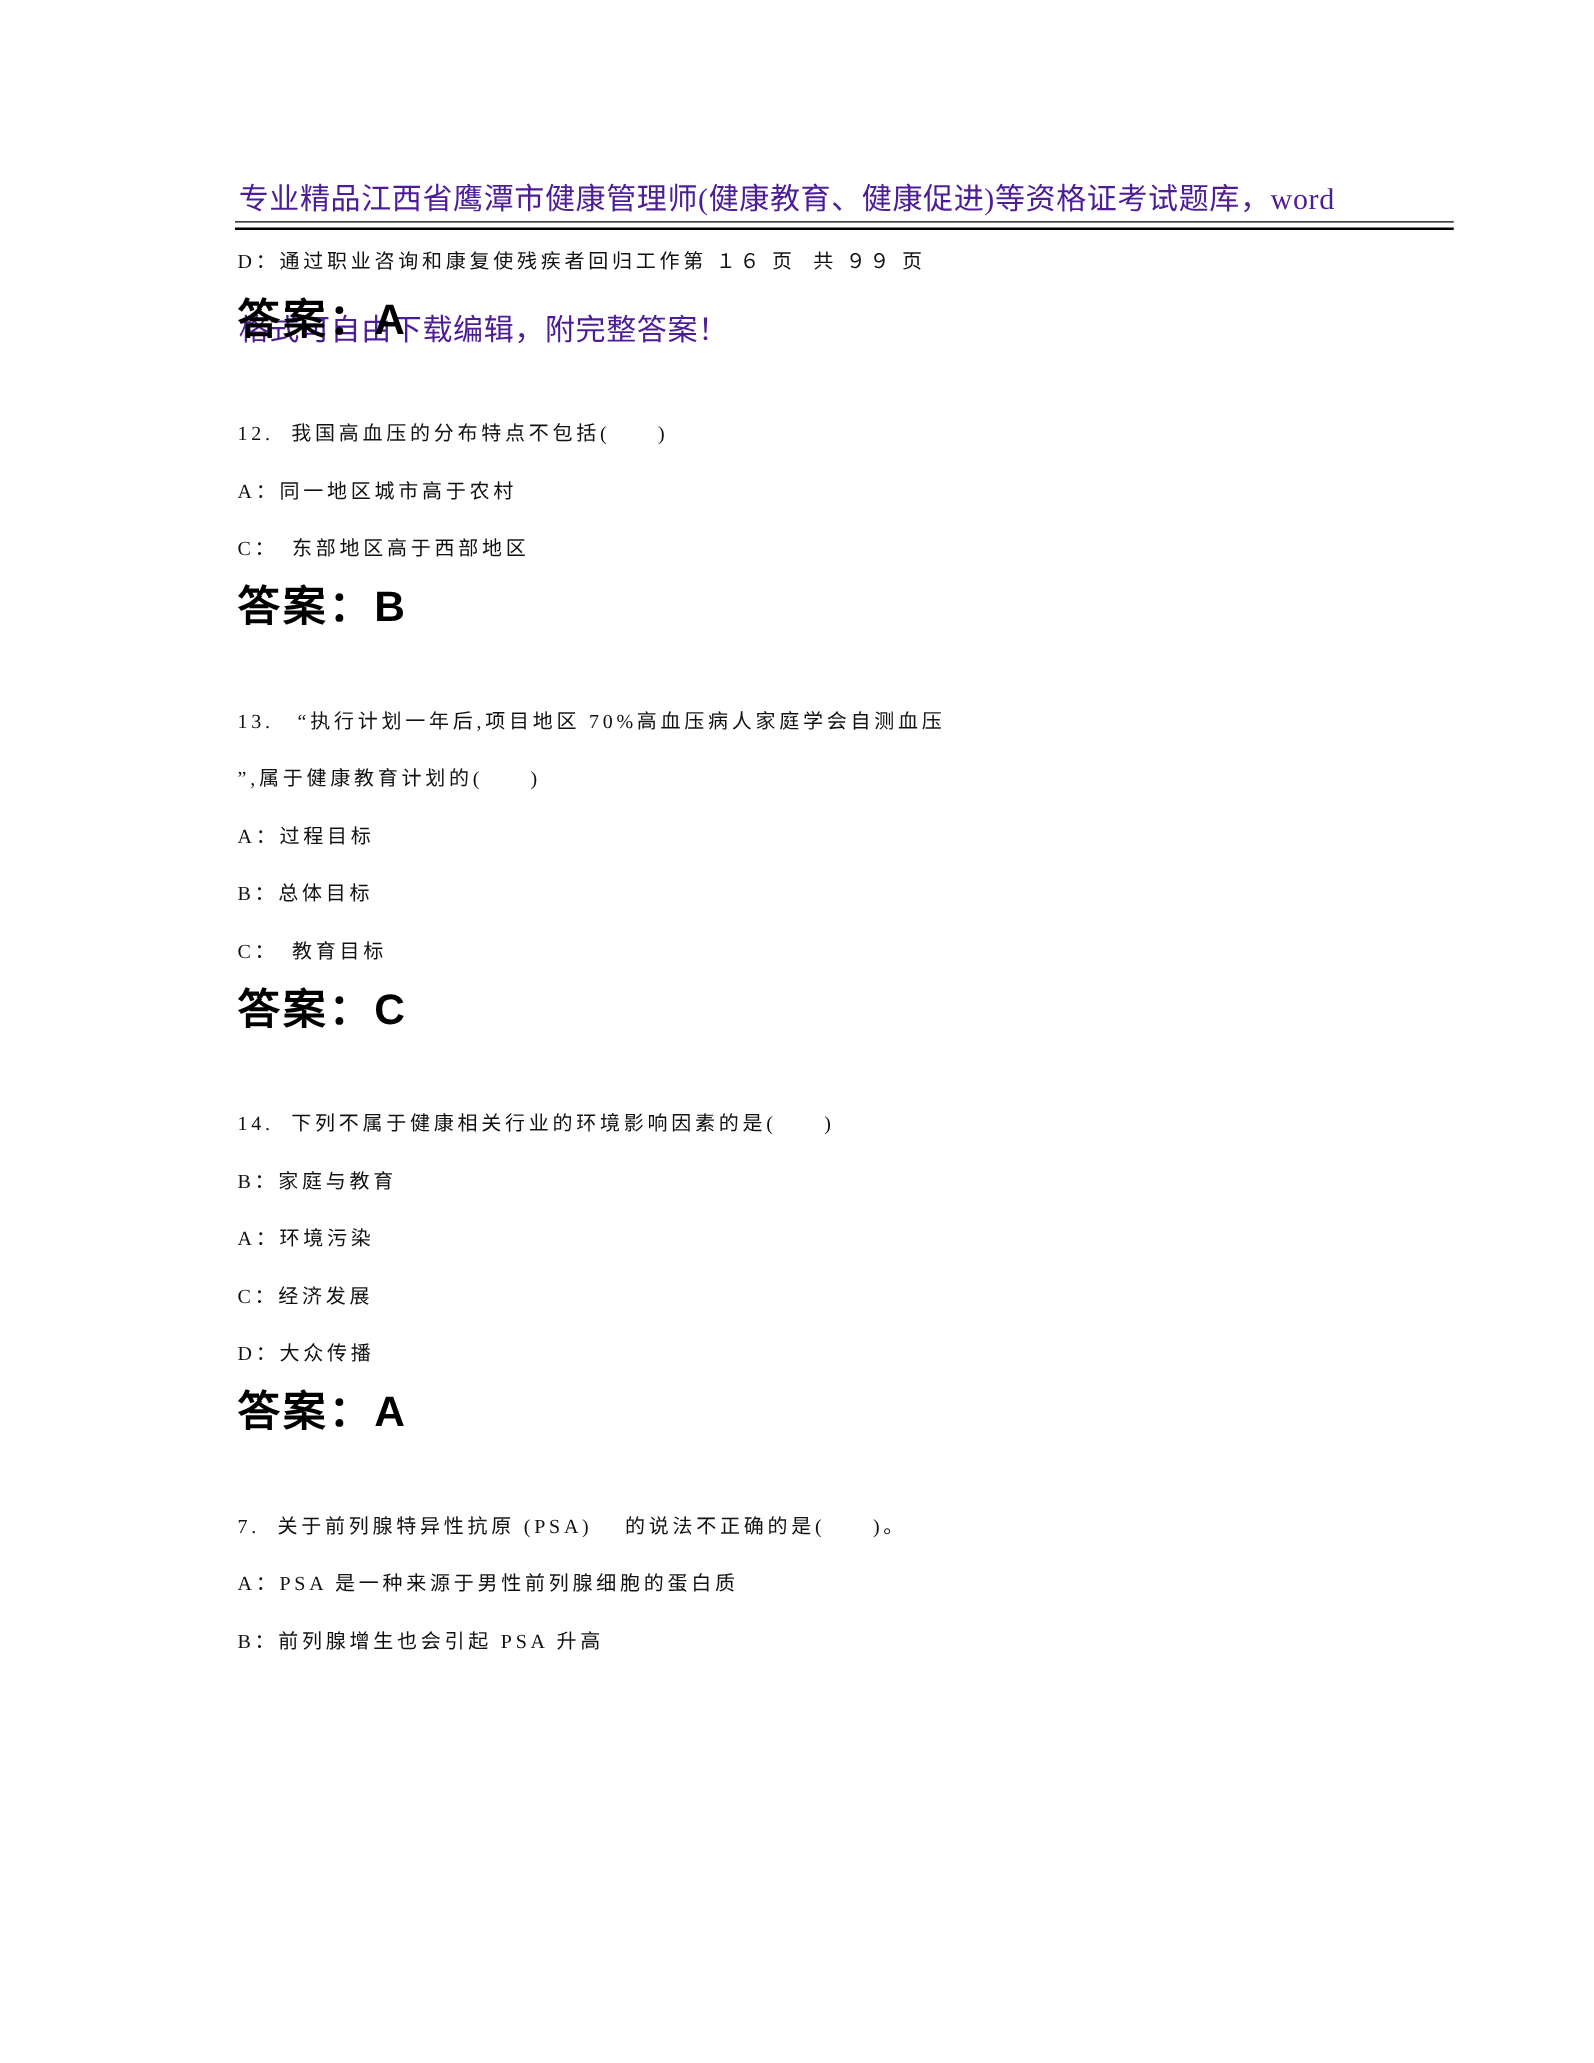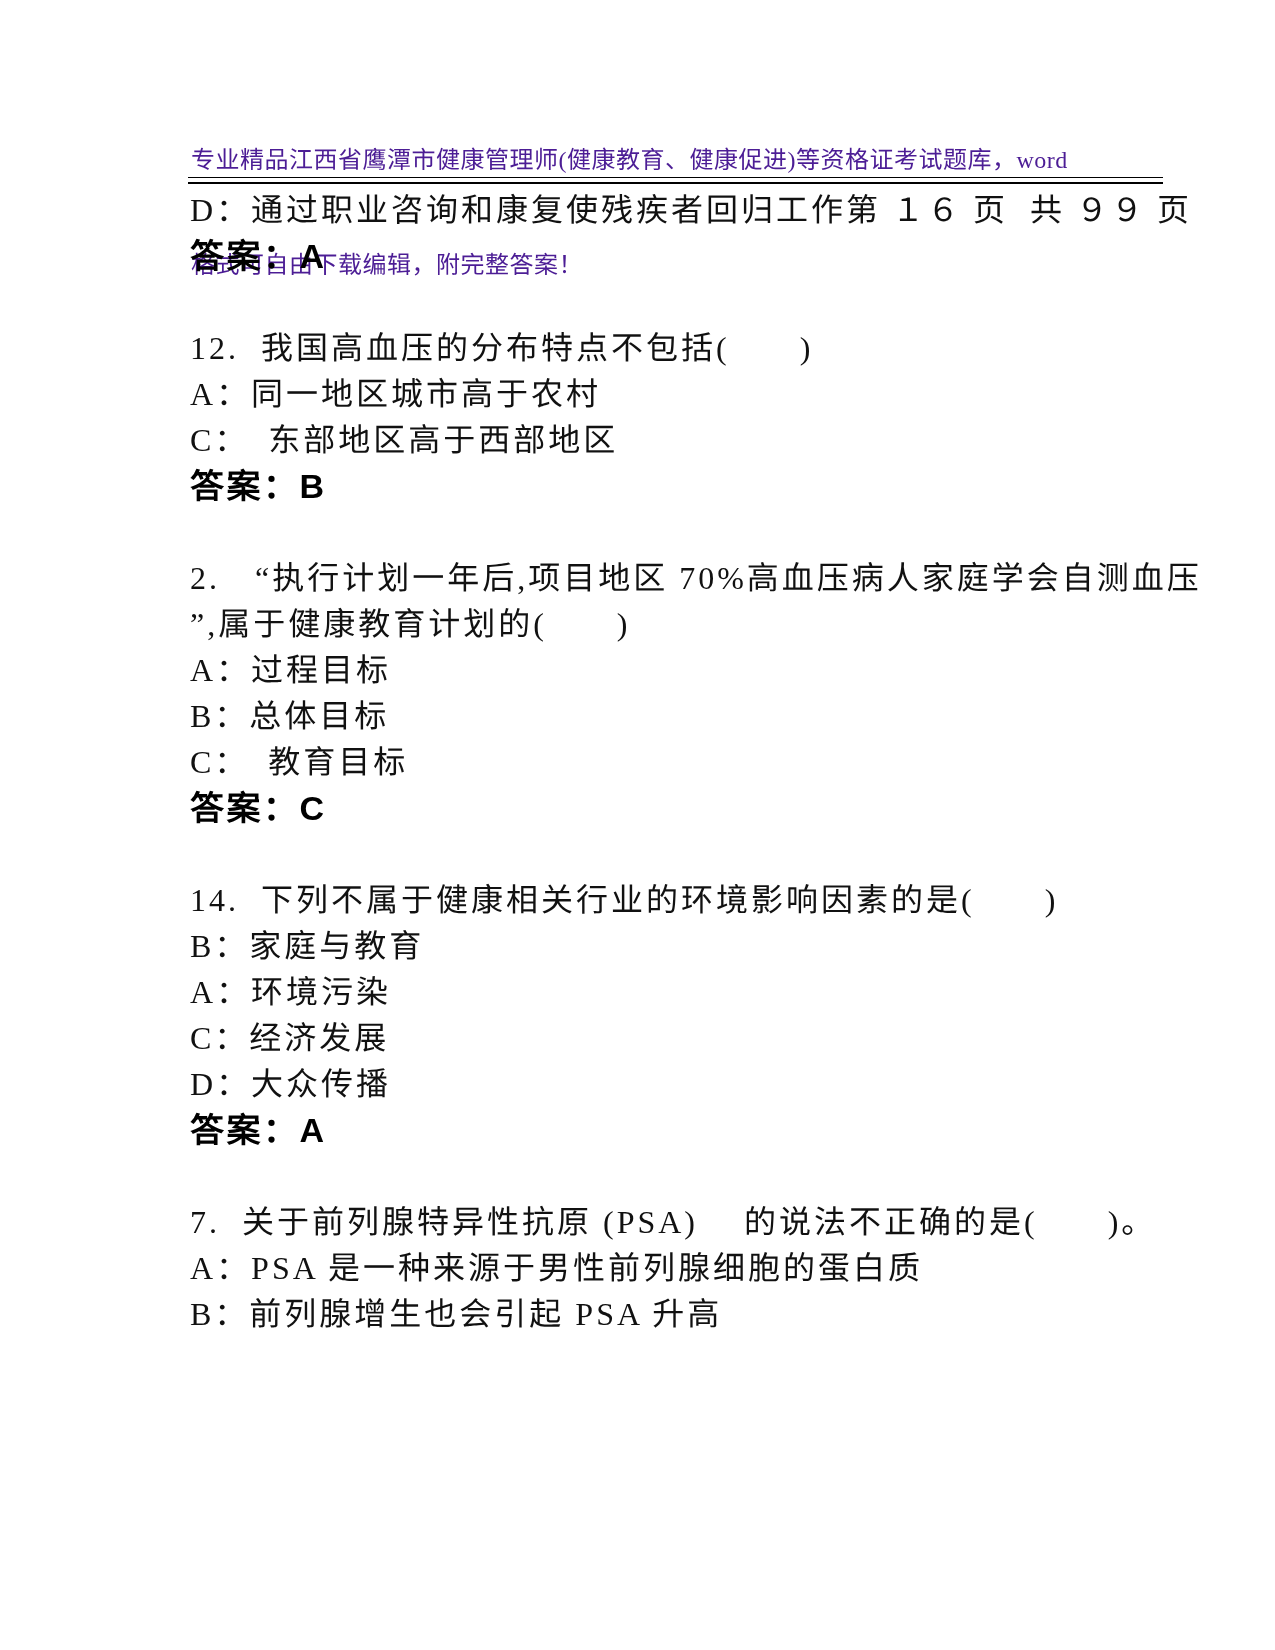--- a/index.html
+++ b/index.html
@@ -38,21 +38,21 @@
   }
   .doc-body {
     position: absolute;
     left: 190px;
     top: 187px;
     width: 1000px;
   }
   .line {
     height: 46px;
     line-height: 46px;
-    font-size: 32px;
+    font-size: 16px;
     letter-spacing: 3px;
     white-space: pre;
     color: #111111;
   }
   .line.answer {
     font-weight: 700;
     font-family: "Liberation Sans", "DejaVu Sans", sans-serif;
     font-size: 34px;
     letter-spacing: 2.5px;
     color: #000000;
@@ -76,21 +76,21 @@
   <div class="doc-body">
 
   <div class="line option">D：通过职业咨询和康复使残疾者回归工作第 １６ 页  共 ９９ 页</div>
       <div class="line answer">答案：A</div>
       <div class="line blank"></div>
       <div class="line question">12.  我国高血压的分布特点不包括(　　)</div>
       <div class="line option">A：同一地区城市高于农村</div>
       <div class="line option">C：　东部地区高于西部地区</div>
       <div class="line answer">答案：B</div>
       <div class="line blank"></div>
-      <div class="line question">2.　“执行计划一年后,项目地区 70%高血压病人家庭学会自测血压</div>
+      <div class="line question">13.　“执行计划一年后,项目地区 70%高血压病人家庭学会自测血压</div>
       <div class="line question">”,属于健康教育计划的(　　)</div>
       <div class="line option">A：过程目标</div>
       <div class="line option">B：总体目标</div>
       <div class="line option">C：　教育目标</div>
       <div class="line answer">答案：C</div>
       <div class="line blank"></div>
       <div class="line question">14.  下列不属于健康相关行业的环境影响因素的是(　　)</div>
       <div class="line option">B：家庭与教育</div>
       <div class="line option">A：环境污染</div>
       <div class="line option">C：经济发展</div>

